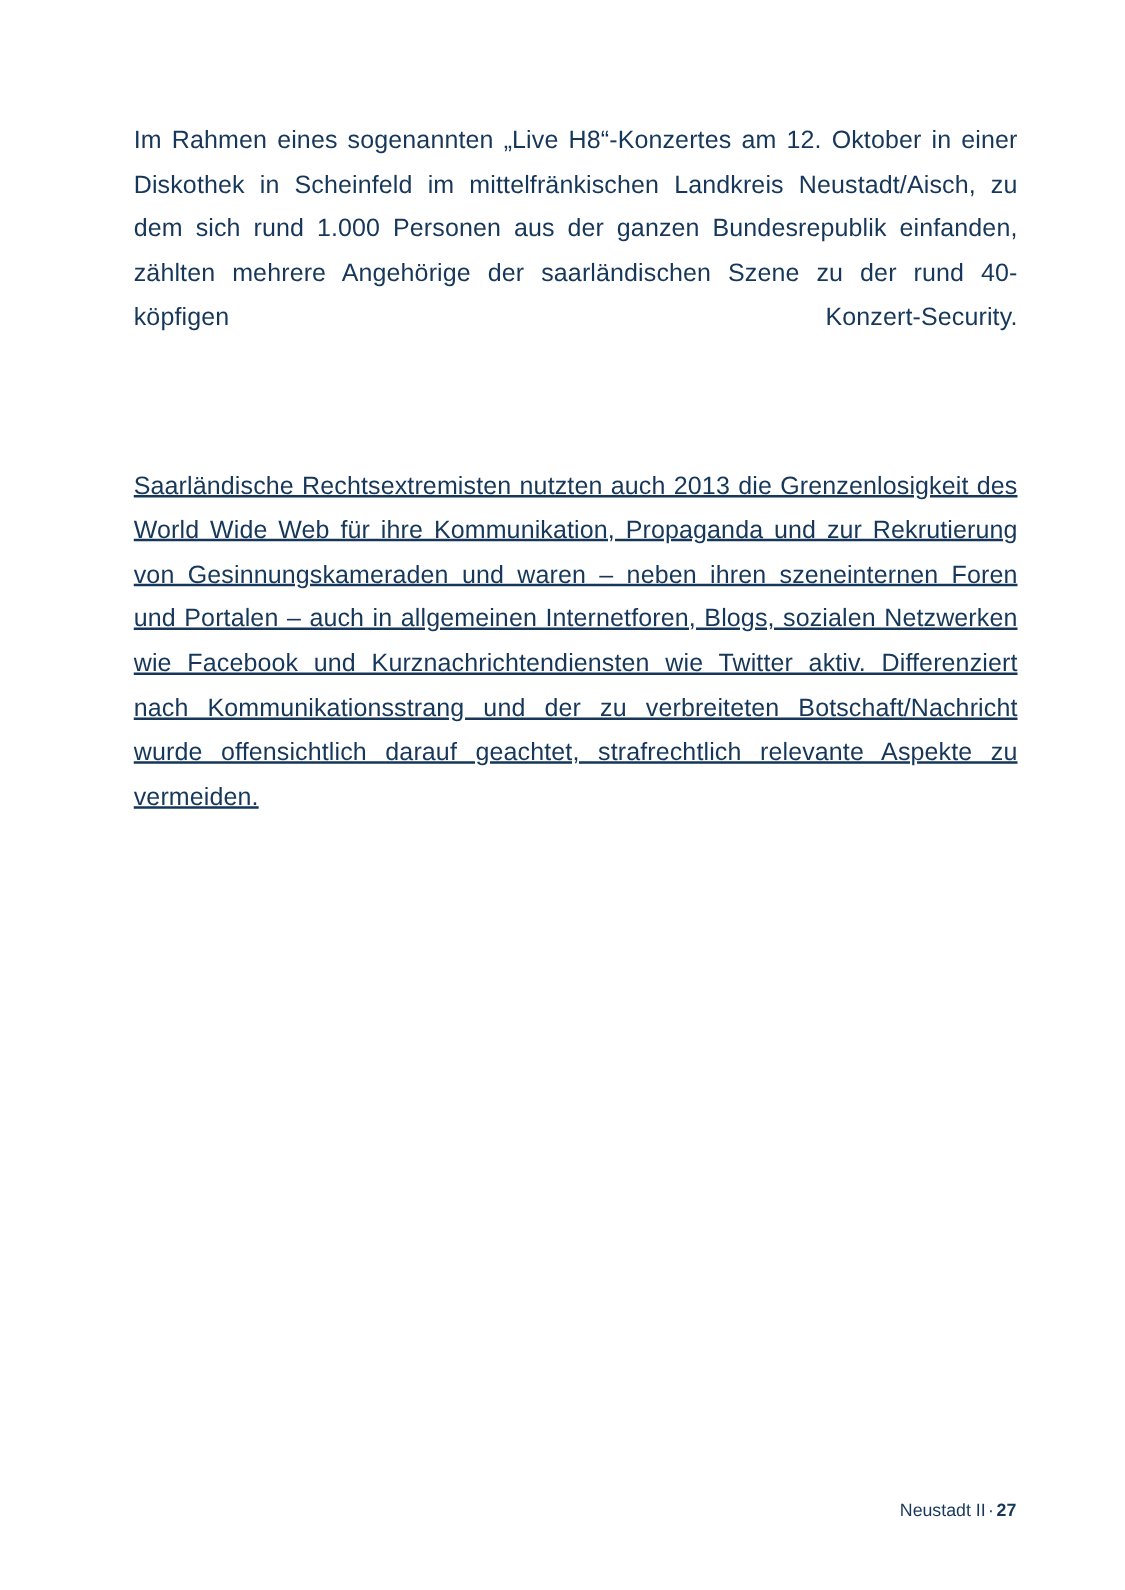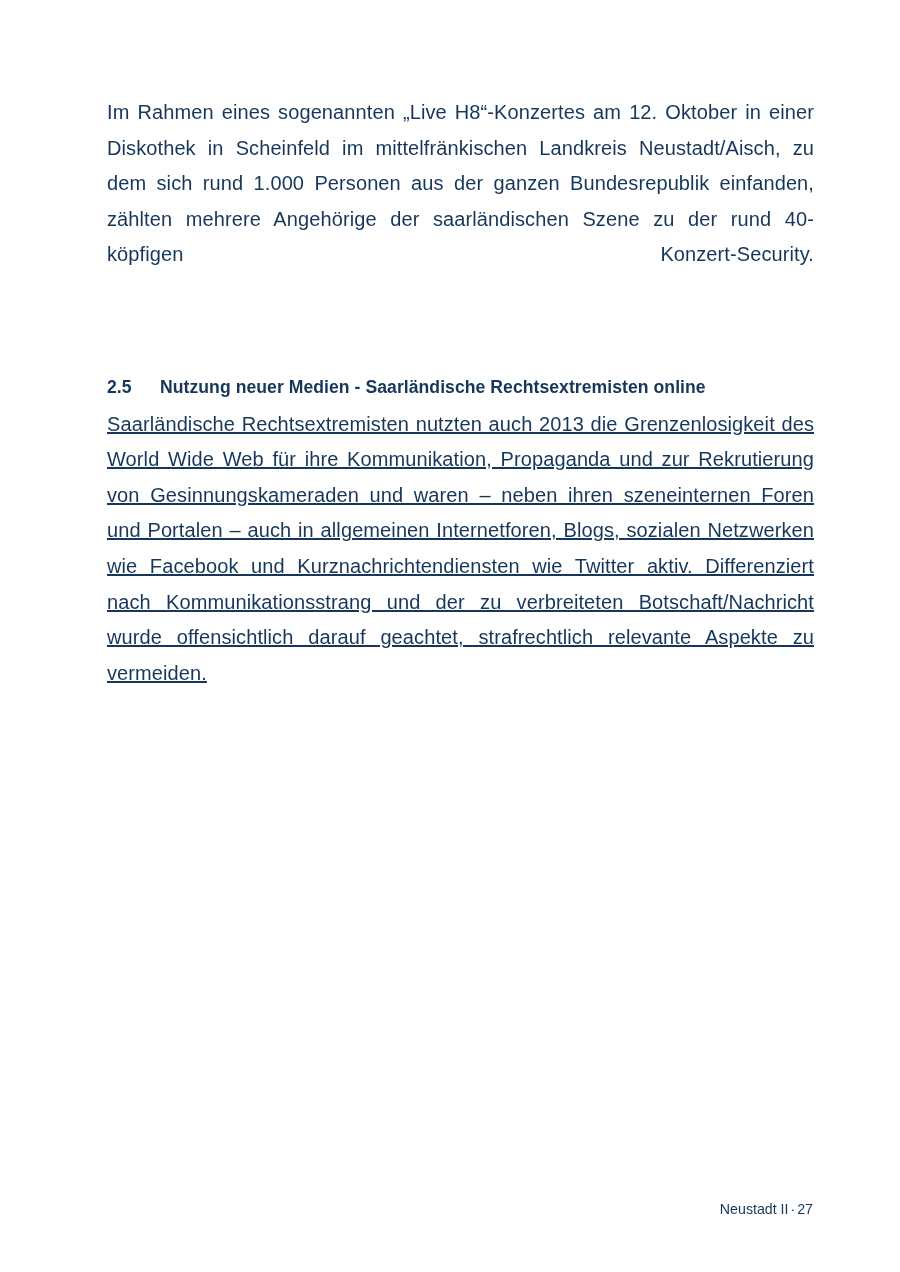--- a/index.html
+++ b/index.html
@@ -90,37 +90,34 @@
   .page-footer .footer-chapter {
     font-weight: normal;
   }
 
   .page-footer .footer-separator {
     font-weight: normal;
     padding: 0 2px;
   }
 
   .page-footer .footer-pagenumber {
-    font-weight: normal;
+    font-weight: bold;
   }
 </style>
 </head>
 <body>
 
 <div class="page">
 
   <div class="content-column">
 
     <p class="body-paragraph">Im Rahmen eines sogenannten „Live H8“-Konzertes am 12. Oktober in einer Diskothek in Scheinfeld im mittelfränkischen Landkreis Neustadt/Aisch, zu dem sich rund 1.000 Personen aus der ganzen Bundesrepublik einfanden, zählten mehrere Angehörige der saarländischen Szene zu der rund 40-köpfigen Konzert-Security.</p>
 
     <div class="section-block">
 
-      <h2 class="section-heading">
-        <span class="heading-number">2.5</span><span class="heading-title">Nutzung neuer Medien - Saarländische Rechtsextremisten online</span>
-      </h2>
 
       <p class="body-paragraph">Saarländische Rechtsextremisten nutzten auch 2013 die Grenzenlosigkeit des World Wide Web für ihre Kommunikation, Propaganda und zur Rekrutierung von Gesinnungskameraden und waren – neben ihren szeneinternen Foren und Portalen – auch in allgemeinen Internetforen, Blogs, sozialen Netzwerken wie Facebook und Kurznachrichtendiensten wie Twitter aktiv. Differenziert nach Kommunikationsstrang und der zu verbreiteten Botschaft/Nachricht wurde offensichtlich darauf geachtet, strafrechtlich relevante Aspekte zu vermeiden.</p>
 
     </div>
 
   </div>
 
   <div class="page-footer">
     <span class="footer-chapter">Neustadt II</span><span class="footer-separator">·</span><span class="footer-pagenumber">27</span>
   </div>

